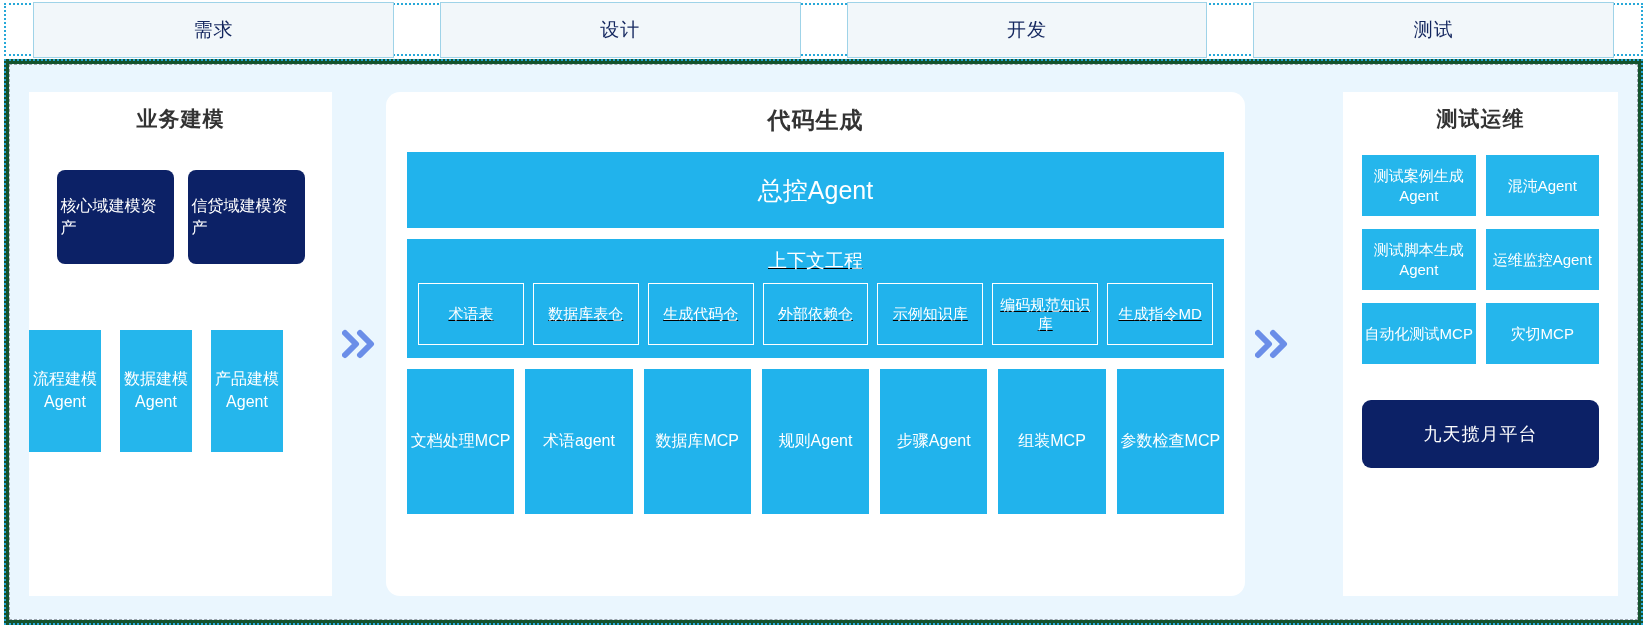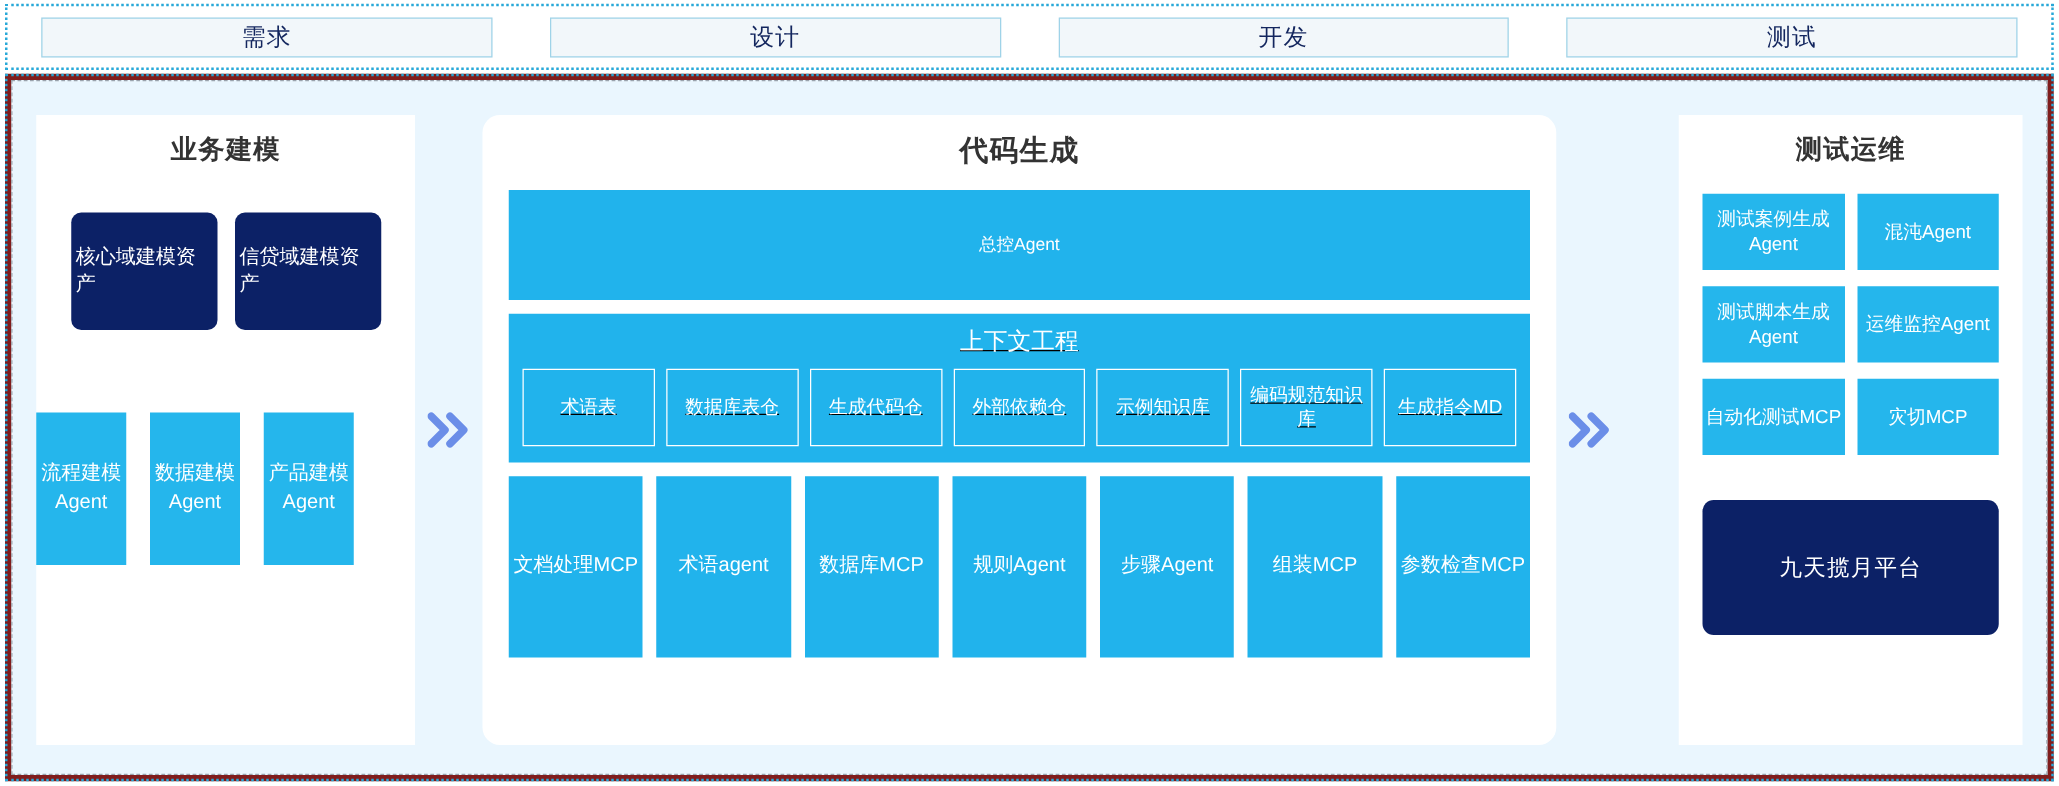--- a/index.html
+++ b/index.html
@@ -28,41 +28,41 @@
     width: 1639px;
     height: 53px;
     border: 2px dotted #27a8d8;
     background: #ffffff;
     display: flex;
     align-items: center;
     padding: 0 4px;
   }
   .stage-tab {
     flex: 1 1 0;
-    height: 32px;
+    height: 56px;
     margin: 0 23px;
     background: #f2f7fa;
     border: 1px solid #9fd3e8;
     display: flex;
     align-items: center;
     justify-content: center;
     color: #13265e;
     font-size: 19px;
     letter-spacing: 1px;
   }
 
   
   .body-outer {
     position: absolute;
     left: 4px;
     top: 59px;
     width: 1639px;
     height: 566px;
     border: 2px dotted #27a8d8;
-    background: #7f1d1d;
+    background: #14532d;
     padding: 3px;
   }
   .body-inner {
     position: relative;
     width: 100%;
     height: 100%;
     border: 1px dashed #9aa3ad;
     background: #eaf6fe;
     display: flex;
     align-items: stretch;
@@ -138,24 +138,24 @@
     justify-content: center;
     text-align: center;
   }
 
   
   .center-stack {
     padding: 0 21px 0 21px;
     margin-top: 16px;
   }
   .master-agent {
-    height: 88px;
+    height: 76px;
     background: #21b3ec;
     color: #ffffff;
-    font-size: 14px;
+    font-size: 25px;
     display: flex;
     align-items: center;
     justify-content: center;
   }
   .context-block {
     margin-top: 11px;
     background: #21b3ec;
     padding: 9px 0 13px 0;
     text-decoration: underline;
   }
@@ -220,21 +220,21 @@
     font-size: 15px;
     line-height: 1.32;
     display: flex;
     align-items: center;
     justify-content: center;
     text-align: center;
     padding: 2px;
   }
   .platform-card {
     margin: 36px 19px 0 19px;
-    height: 108px;
+    height: 68px;
     background: #0c2166;
     border-radius: 9px;
     color: #ffffff;
     font-size: 18px;
     display: flex;
     align-items: center;
     justify-content: center;
     letter-spacing: 1px;
   }
 </style>

